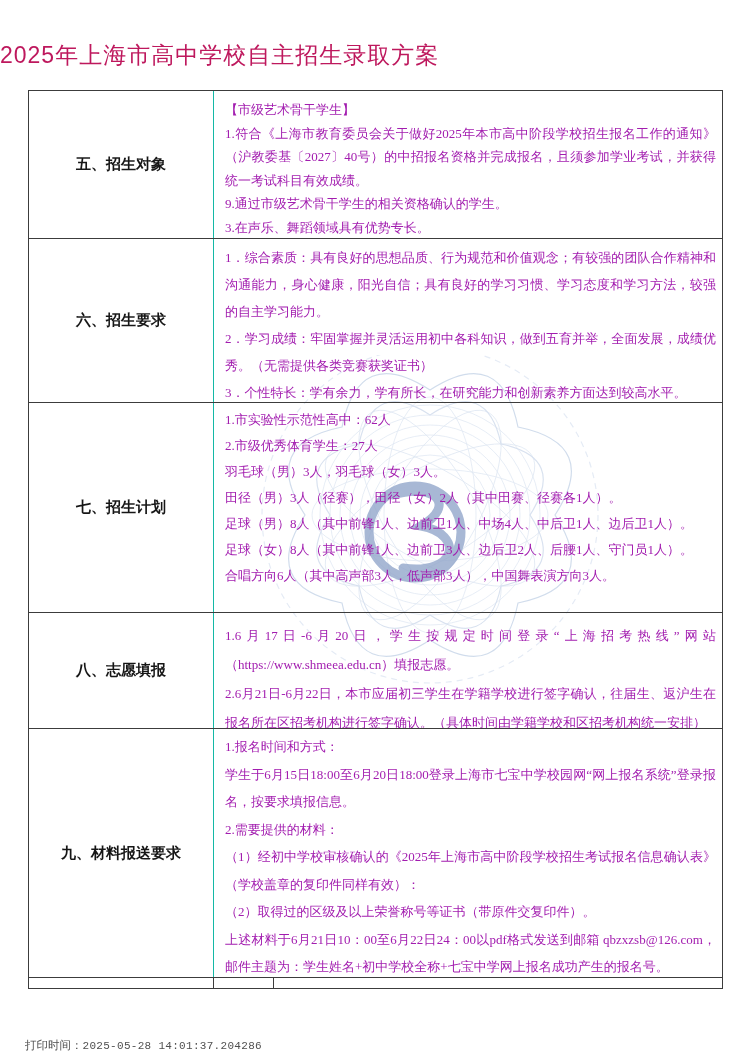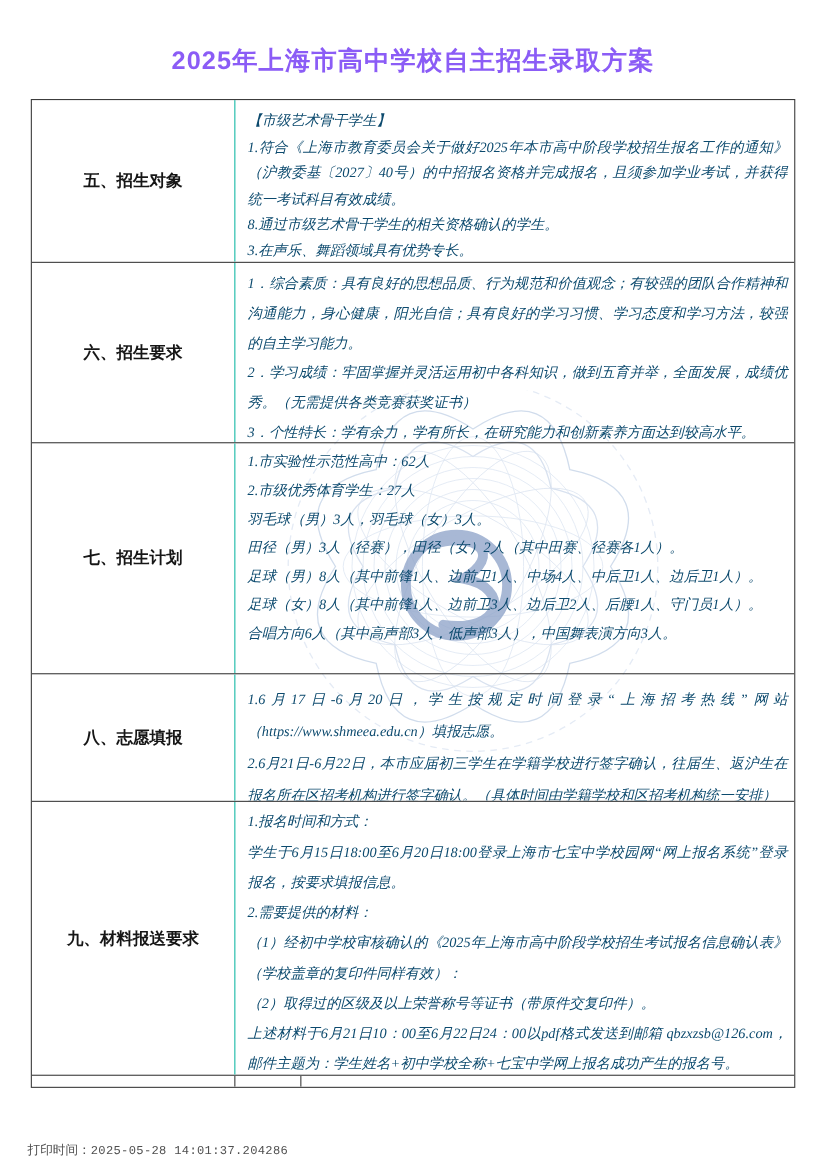--- a/index.html
+++ b/index.html
@@ -1,35 +1,35 @@
 <!DOCTYPE html>
 <html><head>
 <meta charset="utf-8">
 <style>
   html,body{margin:0;padding:0;}
   body{width:751px;height:1063px;background:#f4f4f4;font-family:"Liberation Serif",serif;}
   .sheet{position:relative;width:751px;height:1063px;background:#ffffff;overflow:hidden;}
 
-  .title{position:absolute;top:40px;left:0;right:0;margin:0;text-align:center;
-         font-family:"Liberation Sans",sans-serif;font-weight:700;font-size:23px;
-         color:#8b5cf6;letter-spacing:1px;z-index:2;}
+  .title{position:absolute;top:40px;left:0;right:0;margin:0;text-align:left;
+         font-family:"Liberation Sans",sans-serif;font-weight:400;font-size:23px;
+         color:#be185d;letter-spacing:1px;z-index:2;}
 
   
   .watermark{position:absolute;left:245px;top:355px;width:400px;height:360px;z-index:0;pointer-events:none;}
 
   
   .doc-table{position:absolute;left:28px;top:90px;width:695px;border:1px solid #3c3c3c;
              z-index:1;background:transparent;box-sizing:border-box;}
   .t-row{display:flex;border-top:1px solid #3c3c3c;box-sizing:border-box;overflow:hidden;}
   .t-row:first-child{border-top:none;}
   .r1{height:147px;} .r2{height:164px;} .r3{height:210px;} .r4{height:116px;} .r5{height:249px;} .r6{height:11px;}
   .label-cell{width:185px;flex:0 0 185px;border-right:1px solid #14b8a6;box-sizing:border-box;
               display:flex;align-items:center;justify-content:center;
               font-family:"Liberation Sans",sans-serif;font-weight:bold;font-size:15px;color:#161616;}
-  .content-cell{flex:1;padding:5px 6px 0 11px;font-size:13px;color:#0c4a6e;overflow:hidden;font-style:italic;}
+  .content-cell{flex:1;padding:5px 6px 0 11px;font-size:13px;color:#a21caf;overflow:hidden;}
   .content-cell p{margin:0;text-align:justify;}
   .r1 .content-cell{line-height:23.5px;padding-top:7px;}
   .r2 .content-cell{line-height:27px;}
   .r3 .content-cell{line-height:26px;padding-top:4px;}
   .r4 .content-cell{line-height:29px;padding-top:8px;}
   .r5 .content-cell{line-height:27.5px;padding-top:4px;}
   .stub-a{width:185px;flex:0 0 185px;border-right:1px solid #3c3c3c;box-sizing:border-box;}
   .stub-b{width:60px;flex:0 0 60px;border-right:1px solid #3c3c3c;box-sizing:border-box;}
   .stub-c{flex:1;}
 
@@ -74,21 +74,21 @@
 
   <h1 class="title">2025年上海市高中学校自主招生录取方案</h1>
 
   <div class="doc-table">
 
     <div class="t-row r1">
       <div class="label-cell">五、招生对象</div>
       <div class="content-cell">
           <p>【市级艺术骨干学生】</p>
           <p>1.符合《上海市教育委员会关于做好2025年本市高中阶段学校招生报名工作的通知》（沪教委基〔2027〕40号）的中招报名资格并完成报名，且须参加学业考试，并获得统一考试科目有效成绩。</p>
-          <p>8.通过市级艺术骨干学生的相关资格确认的学生。</p>
+          <p>9.通过市级艺术骨干学生的相关资格确认的学生。</p>
           <p>3.在声乐、舞蹈领域具有优势专长。</p>
         </div>
     </div>
 
     <div class="t-row r2">
       <div class="label-cell">六、招生要求</div>
       <div class="content-cell">
           <p>1．综合素质：具有良好的思想品质、行为规范和价值观念；有较强的团队合作精神和沟通能力，身心健康，阳光自信；具有良好的学习习惯、学习态度和学习方法，较强的自主学习能力。</p>
           <p>2．学习成绩：牢固掌握并灵活运用初中各科知识，做到五育并举，全面发展，成绩优秀。（无需提供各类竞赛获奖证书）</p>
           <p>3．个性特长：学有余力，学有所长，在研究能力和创新素养方面达到较高水平。</p>

